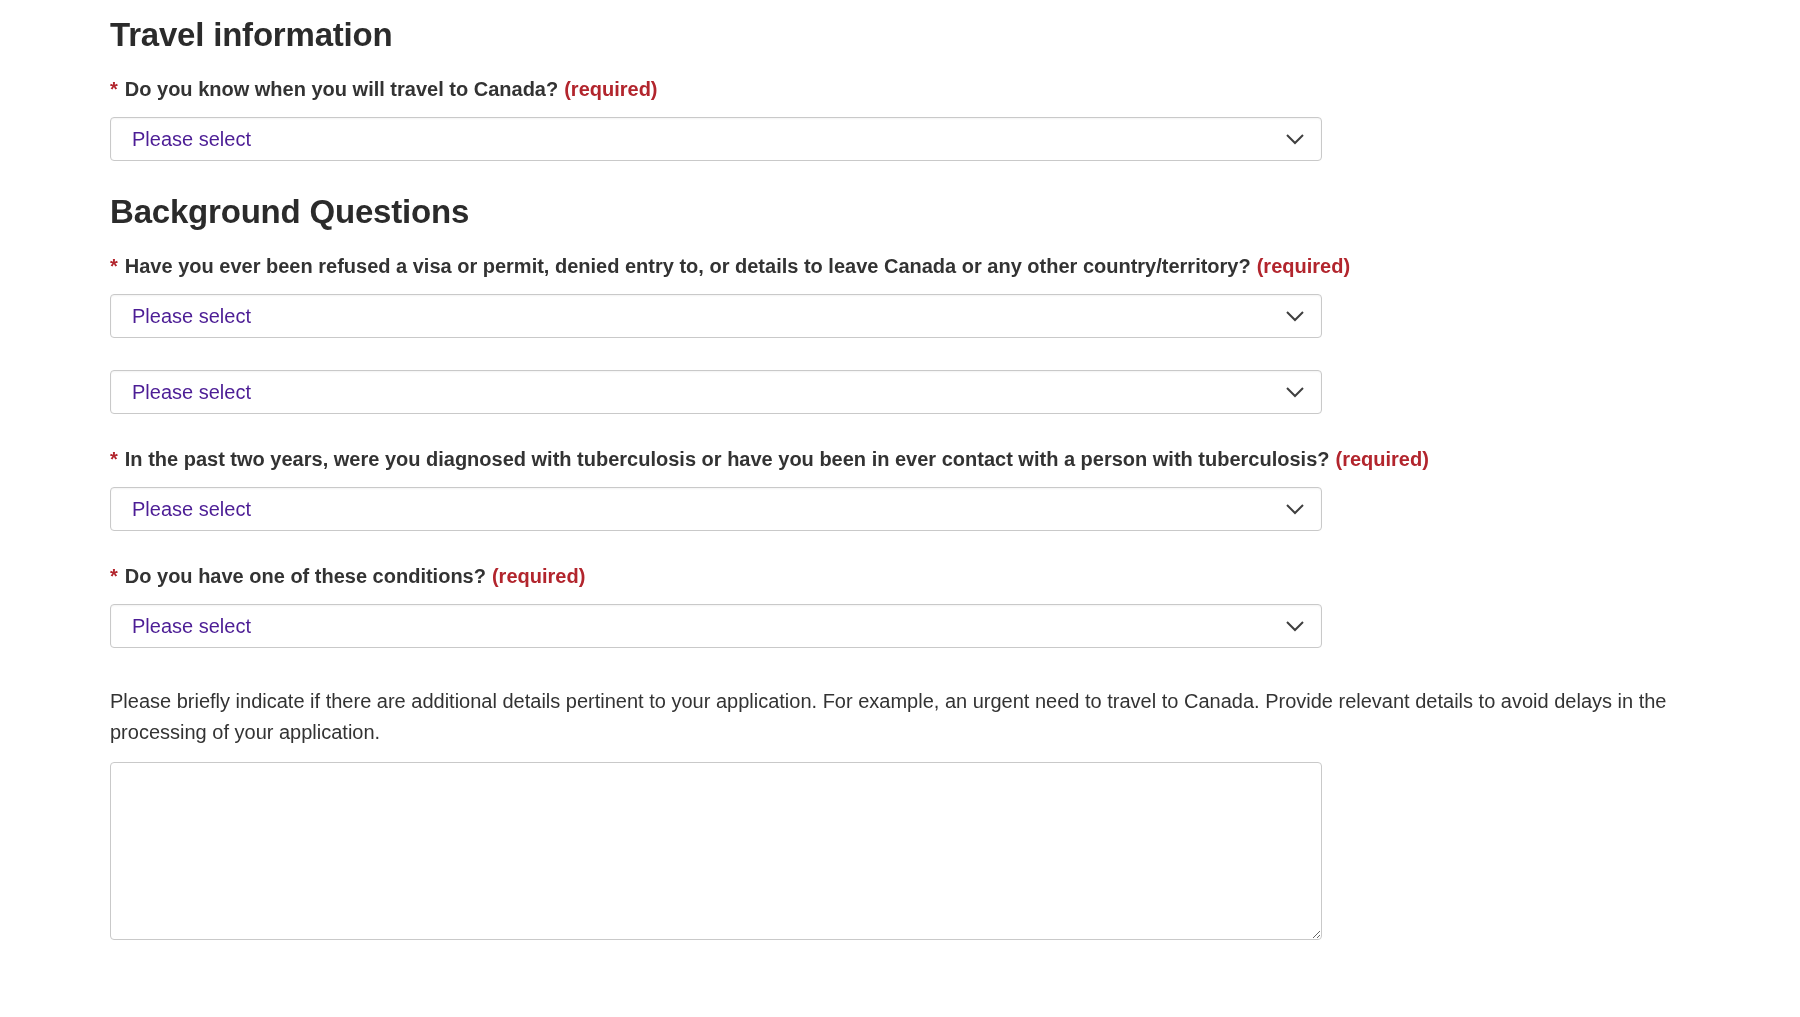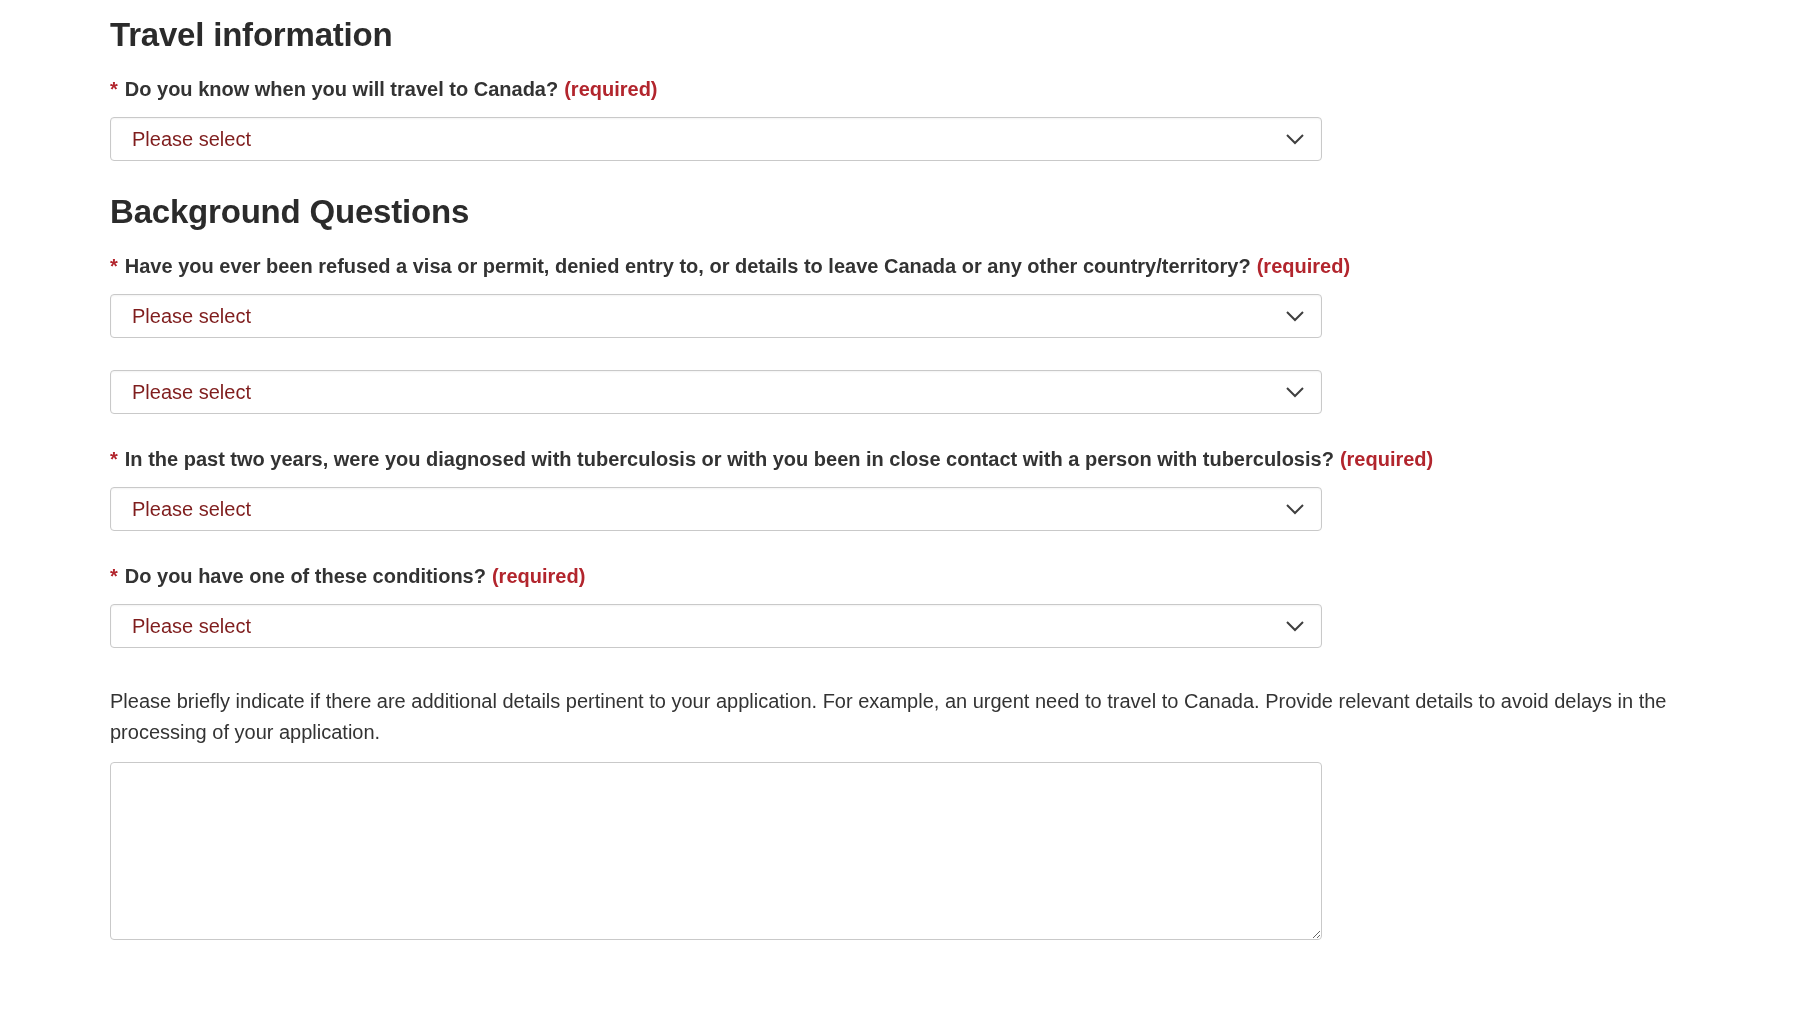--- a/index.html
+++ b/index.html
@@ -58,21 +58,21 @@
     appearance: none;
     width: 100%;
     height: 44px;
     border: 1px solid #c9c9c9;
     border-radius: 4px;
     background: #ffffff;
     box-shadow: inset 0 1px 2px rgba(0,0,0,0.05);
     padding: 0 48px 0 21px;
     font-family: "Liberation Sans", "DejaVu Sans", sans-serif;
     font-size: 20px;
-    color: #7f1d1d;
+    color: #4c1d95;
     cursor: pointer;
   }
   .select-wrap .chevron {
     position: absolute;
     right: 18px;
     top: 50%;
     margin-top: -5px;
     pointer-events: none;
   }
   .instructions {
@@ -140,21 +140,21 @@
         <option>Please select</option>
       </select>
       <svg class="chevron" width="18" height="11" viewBox="0 0 18 11">
           <polyline points="1,1 9,9 17,1" fill="none" stroke="#3f3f3f" stroke-width="2"></polyline>
         </svg>
     </div>
   </div>
 
   <div class="form-group">
     <div class="question-label">
-      <span class="asterisk">*</span><span>In the past two years, were you diagnosed with tuberculosis or with you been in close contact with a person with tuberculosis?</span><span class="required-flag">(required)</span>
+      <span class="asterisk">*</span><span>In the past two years, were you diagnosed with tuberculosis or have you been in ever contact with a person with tuberculosis?</span><span class="required-flag">(required)</span>
     </div>
     <div class="select-wrap">
       <select>
         <option>Please select</option>
       </select>
       <svg class="chevron" width="18" height="11" viewBox="0 0 18 11">
           <polyline points="1,1 9,9 17,1" fill="none" stroke="#3f3f3f" stroke-width="2"></polyline>
         </svg>
     </div>
   </div>

